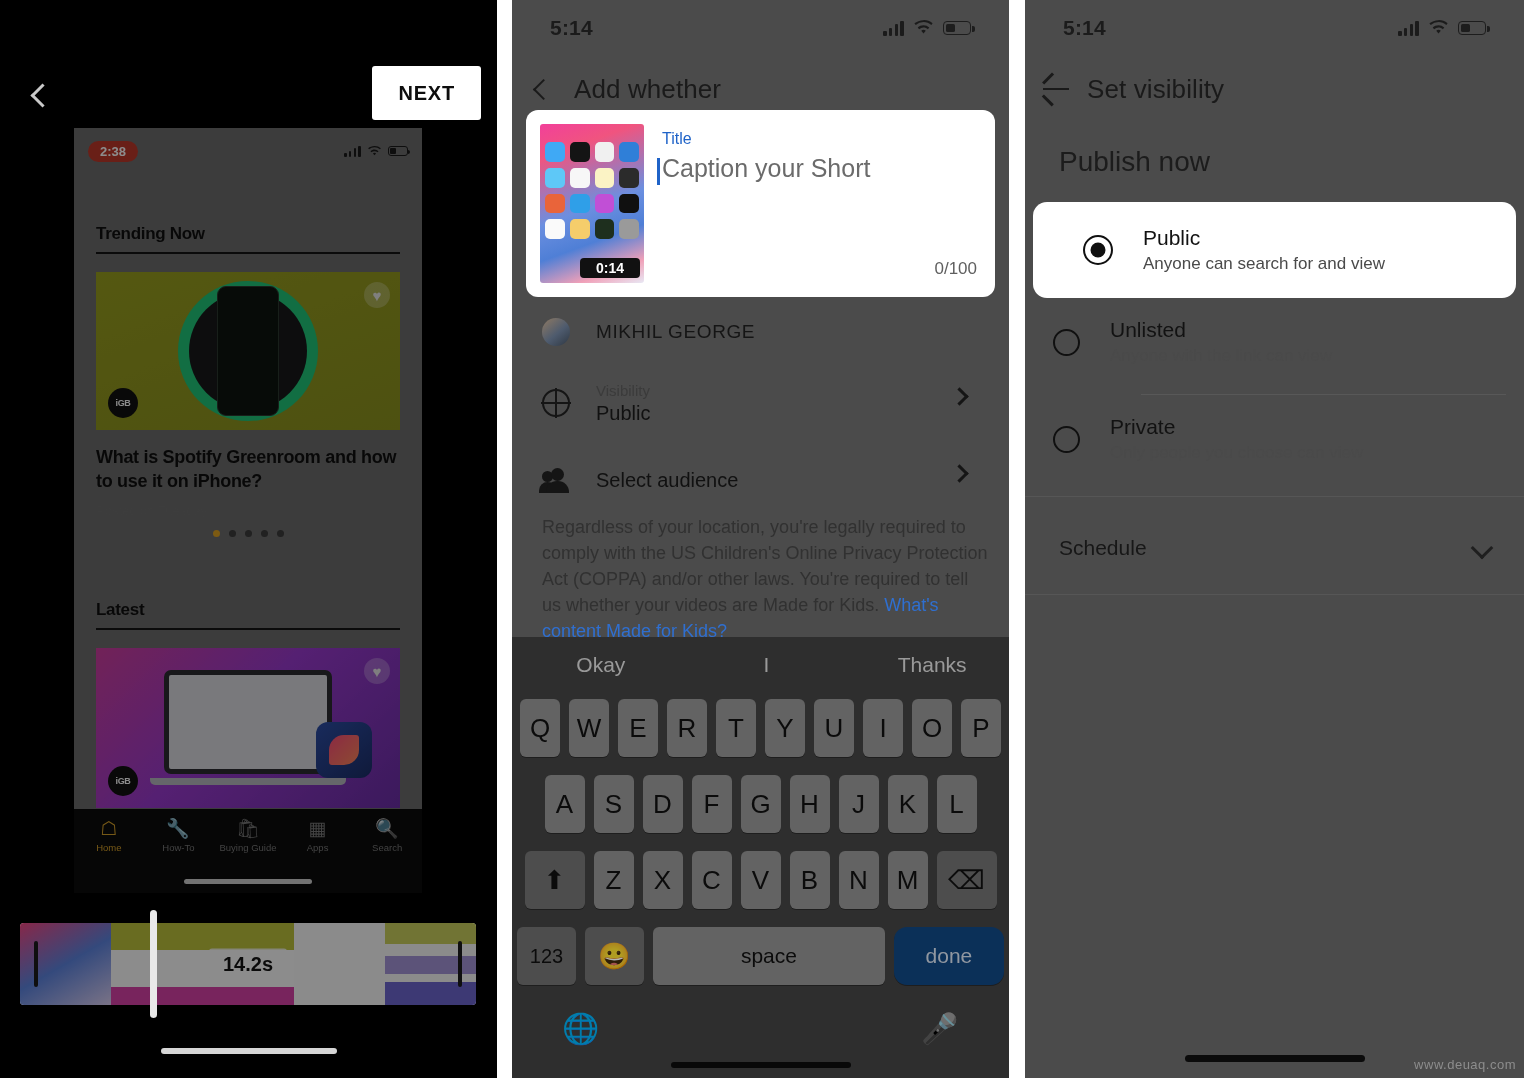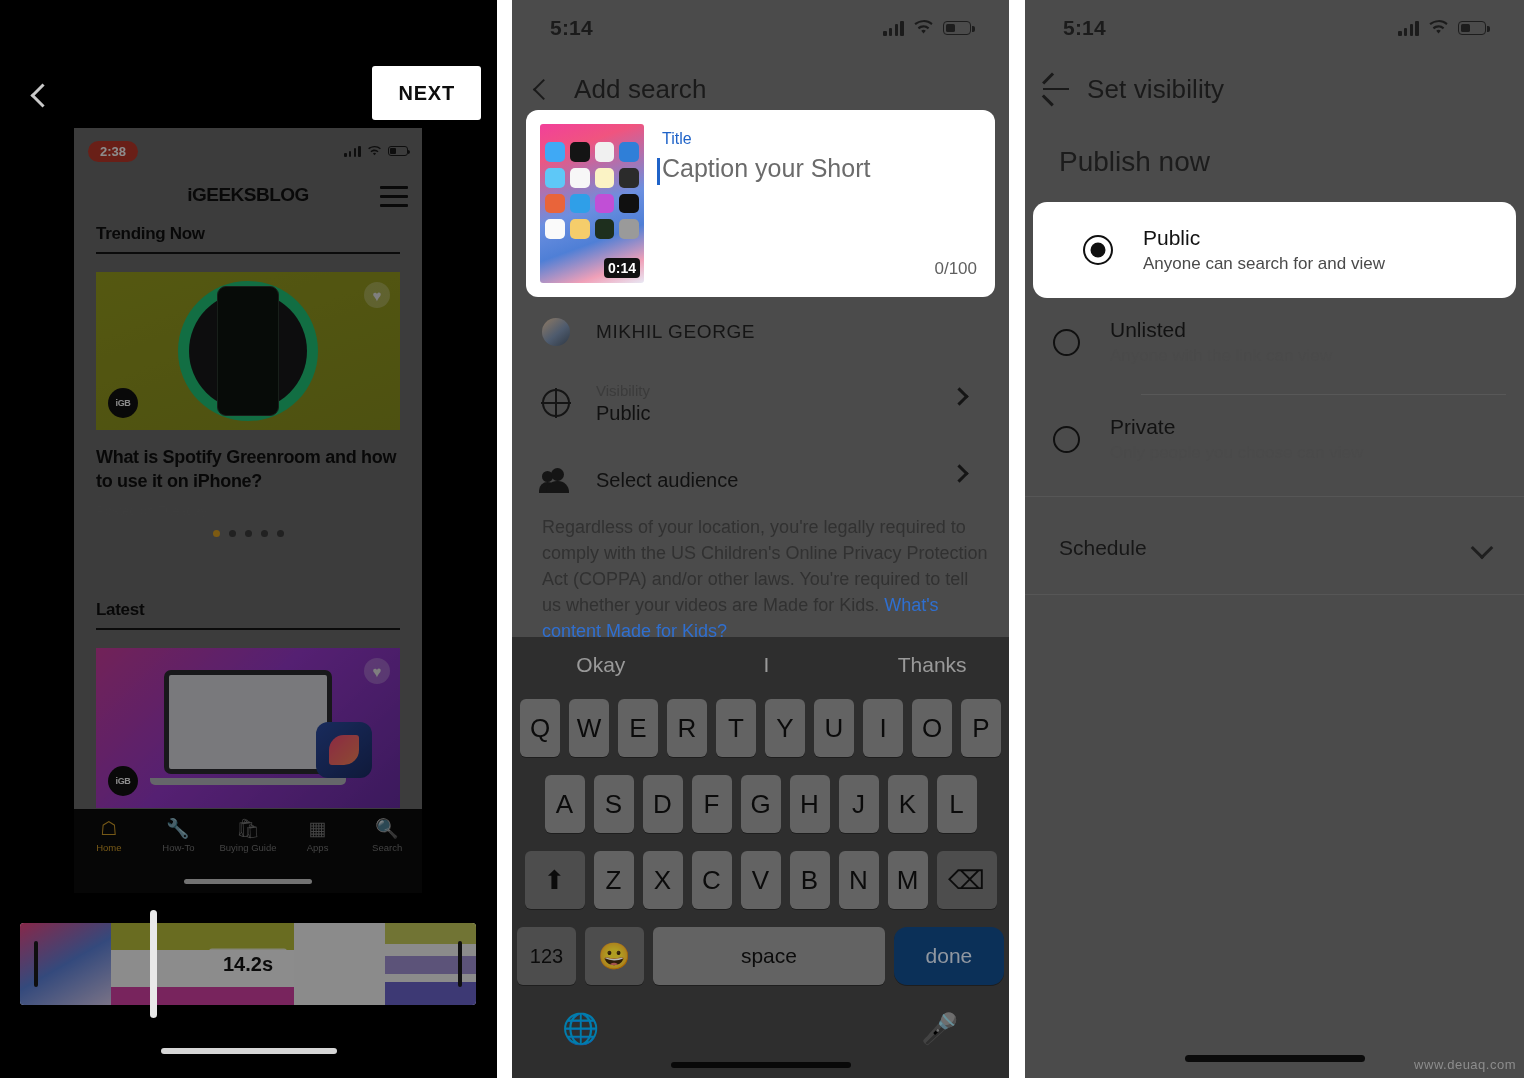--- a/index.html
+++ b/index.html
@@ -148,21 +148,21 @@
      background:#1a1a1a; transform-origin:left center; transform:rotate(45deg); }
 
   .title-card { position:absolute; left:14px; top:110px; width:469px; height:187px;
      background:#ffffff; border-radius:12px; display:flex; padding:14px; }
   .thumb { position:relative; width:104px; height:159px; border-radius:3px; overflow:hidden;
      background: linear-gradient(160deg,#f2409a 0%, #f0547f 18%, #6b8fe0 52%, #4f7fd6 70%, #f0a0b8 88%, #e8e8f4 100%); }
   .thumb-grid { position:absolute; left:5px; right:5px; top:18px; display:grid;
      grid-template-columns:repeat(4,1fr); gap:6px 5px; }
   .thumb-grid i { display:block; width:100%; padding-top:100%; border-radius:5px; }
   .thumb-dur { position:absolute; right:4px; bottom:5px; background:#111; color:#fff;
-     font-size:14px; font-weight:700; padding:2px 4px; border-radius:4px; }
+     font-size:14px; font-weight:700; padding:2px 16px; border-radius:4px; }
   .title-fields { flex:1; padding-left:18px; position:relative; }
   .fld-label { font-size:16px; color:#1f63c8; margin-top:6px; }
   .fld-value { font-size:25px; color:#6b6b6b; margin-top:6px; position:relative; }
   .caret { position:absolute; left:-5px; top:4px; width:2.5px; height:27px; background:#1f63c8; }
   .counter { position:absolute; right:4px; bottom:4px; font-size:17px; color:#5f5f5f; }
 
   .row { position:absolute; left:0; right:0; display:flex; align-items:center; padding:0 30px; }
   .row .ico { width:54px; display:flex; align-items:center; justify-content:flex-start; }
   .row .txt { flex:1; }
   .row .chev { width:26px; height:26px; position:relative; }
@@ -264,28 +264,20 @@
             <path d="M12 15.2l2.6-3.1a4 4 0 0 0-5.2 0L12 15.2z" fill="#1b1b1b"></path>
             <path d="M12 8.4c1.9 0 3.7.7 5 1.9l1.6-1.9A10.2 10.2 0 0 0 12 5.9c-2.5 0-4.8.9-6.6 2.5L7 10.3a7.5 7.5 0 0 1 5-1.9z" fill="#1b1b1b"></path>
             <path d="M12 2.2c3.4 0 6.5 1.3 8.9 3.3l1.5-1.8A15.8 15.8 0 0 0 12 0C7.9 0 4.2 1.5 1.6 3.7l1.5 1.8A13.6 13.6 0 0 1 12 2.2z" fill="#1b1b1b"></path>
           </svg>
           <div class="pv-batt">
               <div class="lvl"></div>
             </div>
         </div>
       </div>
 
-      <div class="pv-brandbar">
-        <div class="pv-brand">iGEEKSBLOG</div>
-        <div class="pv-burger">
-            <span></span>
-            <span></span>
-            <span></span>
-          </div>
-      </div>
 
       <div class="pv-sec" style="top:96px;">
         <h3>Trending Now</h3>
         <div class="pv-rule"></div>
         <div class="pv-card">
           <div class="pv-ring"></div>
           <div class="pv-phone"></div>
           <div class="pv-heart">♥</div>
           <div class="pv-igb">iGB</div>
         </div>
@@ -374,21 +366,21 @@
         <div class="batt">
             <div class="lvl"></div>
           </div>
       </div>
     </div>
 
     <div class="appbar">
       <div class="bk">
         <div class="chev-l-dark"></div>
       </div>
-      <div class="ttl">Add search</div>
+      <div class="ttl">Add whether</div>
     </div>
 
     <div class="title-card">
       <div class="thumb">
         <div class="thumb-grid">
           <i style="background:#3fa9f5"></i>
             <i style="background:#141414"></i>
             <i style="background:#f0f0f0"></i>
             <i style="background:#2f7fd8"></i>
           <i style="background:#5ec8f7"></i>

